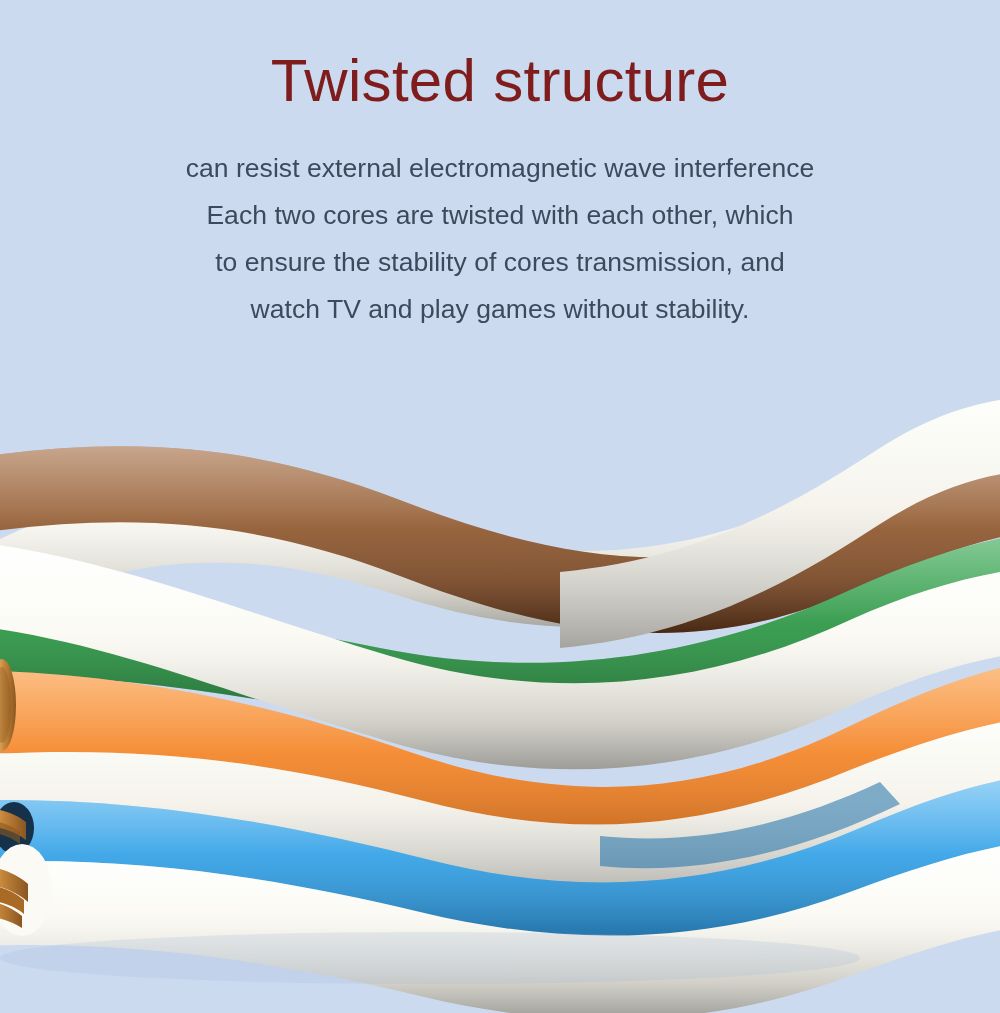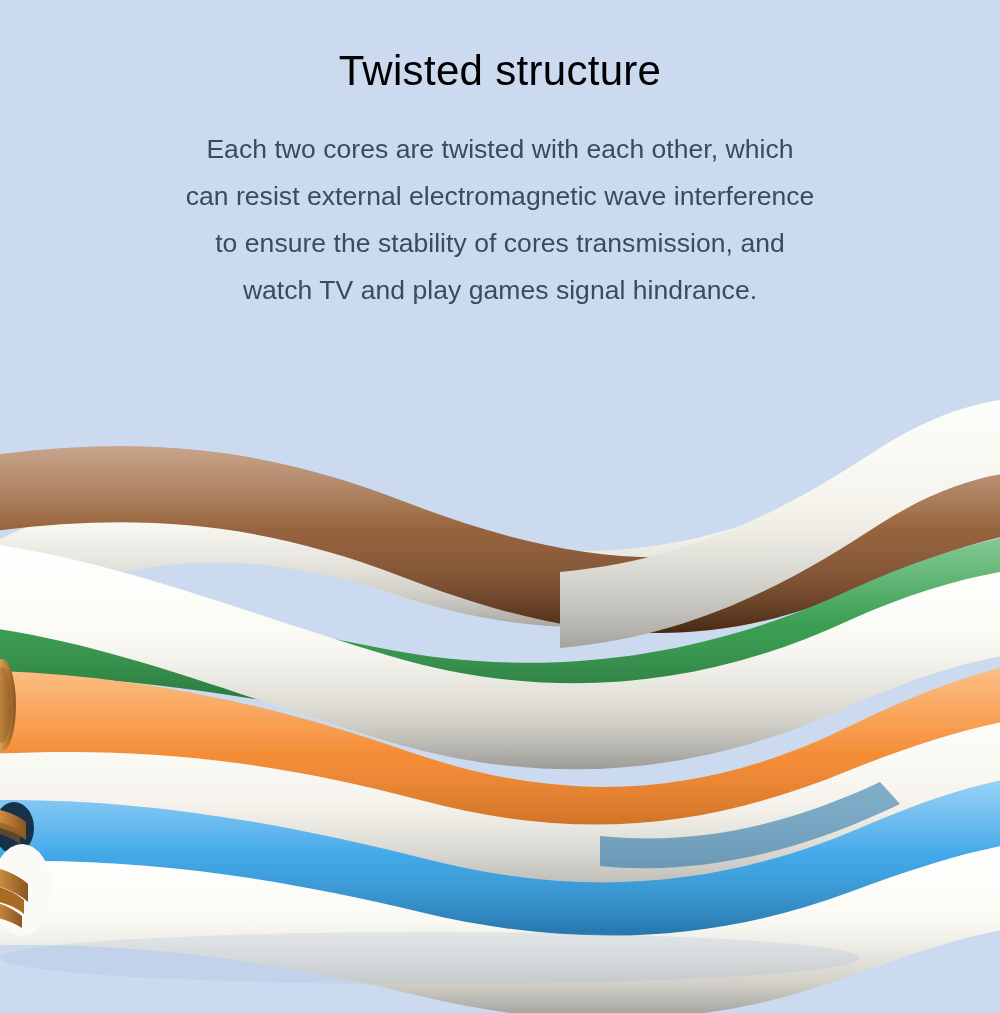--- a/index.html
+++ b/index.html
@@ -22,24 +22,24 @@
     position: absolute;
     left: 0;
     top: 0;
     width: 1000px;
     text-align: center;
     z-index: 5;
   }
   #page-title {
     margin: 0;
     padding-top: 49px;
-    font-size: 42px;
+    font-size: 60px;
     font-weight: 400;
     letter-spacing: 0.3px;
-    color: #000000;
+    color: #7f1d1d;
     line-height: 1.05;
   }
   #body-paragraph {
     margin: 0;
     padding-top: 33px;
   }
   .body-line {
     display: block;
     font-size: 26.5px;
     font-weight: 400;
@@ -316,20 +316,20 @@
 
         <ellipse cx="430" cy="958" rx="430" ry="26" fill="#9fb4d6" opacity="0.22"></ellipse>
       </g>
     </svg>
   </div>
 
   <div id="text-block">
     <h1 id="page-title">Twisted structure</h1>
 
     <div id="body-paragraph">
+      <span class="body-line">can resist external electromagnetic wave interference</span>
       <span class="body-line">Each two cores are twisted with each other, which</span>
-      <span class="body-line">can resist external electromagnetic wave interference</span>
       <span class="body-line">to ensure the stability of cores transmission, and</span>
-      <span class="body-line">watch TV and play games signal hindrance.</span>
+      <span class="body-line">watch TV and play games without stability.</span>
     </div>
   </div>
 
 </div>
 
 </body></html>

